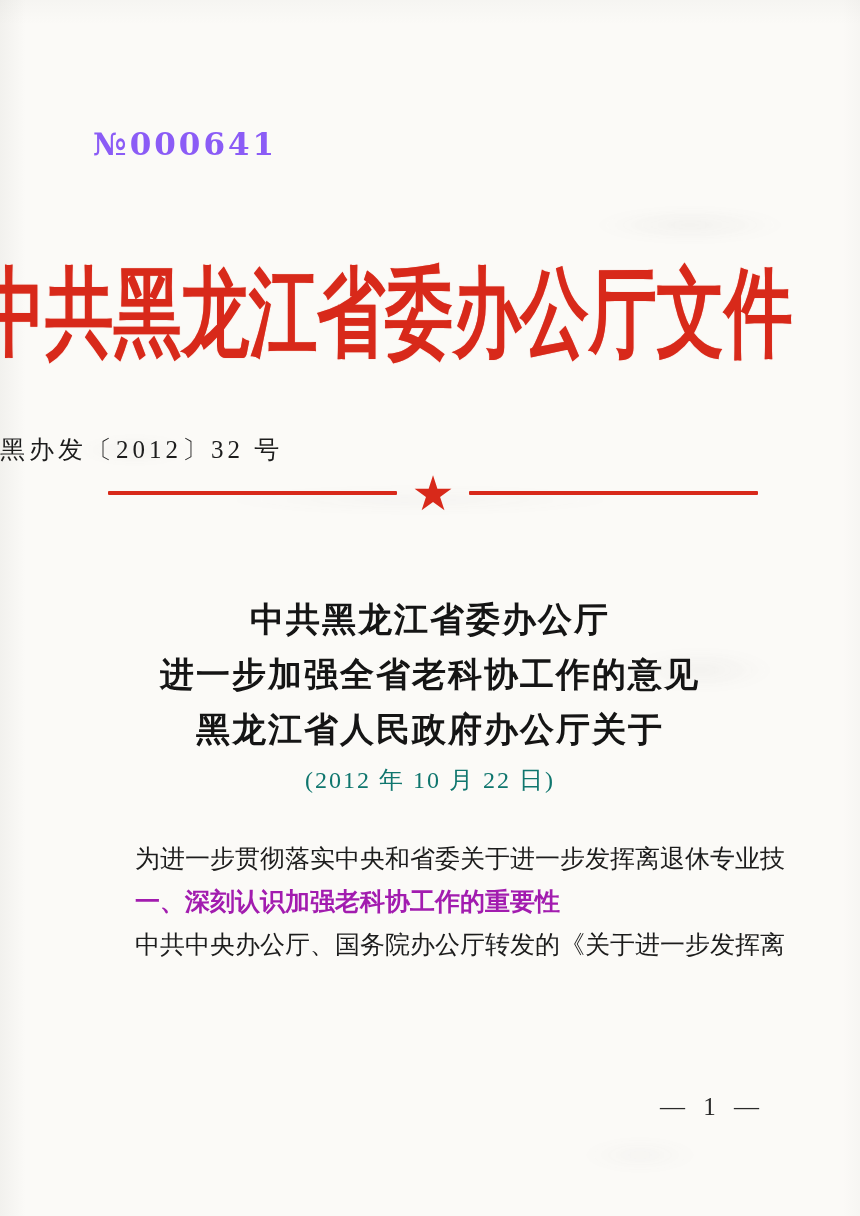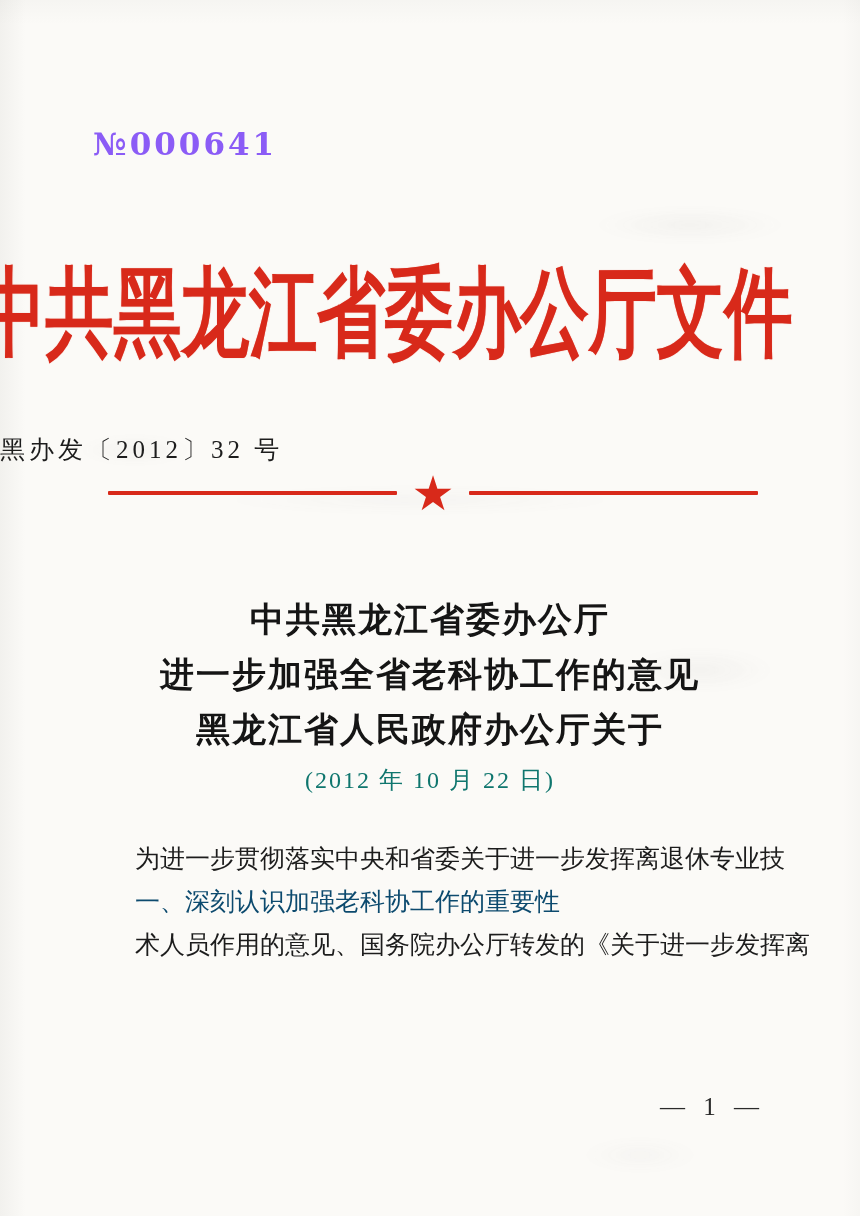--- a/index.html
+++ b/index.html
@@ -63,21 +63,21 @@
   .doc-date{
     position:absolute;left:0;top:764px;width:860px;text-align:center;
     font-size:24px;color:#0f766e;letter-spacing:2px;
   }
   .body-text{
     position:absolute;left:85px;top:837px;width:700px;
     font-size:25px;color:#1c1c1c;line-height:43px;
   }
   .body-text .line{white-space:nowrap;}
   .body-text .indent{padding-left:50px;}
-  .body-text .bold{font-weight:400;color:#0c4a6e;}
+  .body-text .bold{font-weight:700;color:#a21caf;}
   .page-number{
     position:absolute;left:660px;top:1093px;
     font-size:25px;color:#2a2a2a;letter-spacing:6px;white-space:nowrap;
   }
 </style>
 </head>
 <body>
 
 <div class="scan-shade"></div>
 <div class="ghost g1"></div>
@@ -104,16 +104,16 @@
   <div>中共黑龙江省委办公厅</div>
   <div>进一步加强全省老科协工作的意见</div>
   <div>黑龙江省人民政府办公厅关于</div>
 </div>
 
 <div class="doc-date">(2012 年 10 月 22 日)</div>
 
 <div class="body-text">
   <div class="line indent">为进一步贯彻落实中央和省委关于进一步发挥离退休专业技</div>
   <div class="line indent bold">一、深刻认识加强老科协工作的重要性</div>
-  <div class="line indent">术人员作用的意见、国务院办公厅转发的《关于进一步发挥离</div>
+  <div class="line indent">中共中央办公厅、国务院办公厅转发的《关于进一步发挥离</div>
 </div>
 
 <div class="page-number">— 1 —</div>
 
 </body></html>

